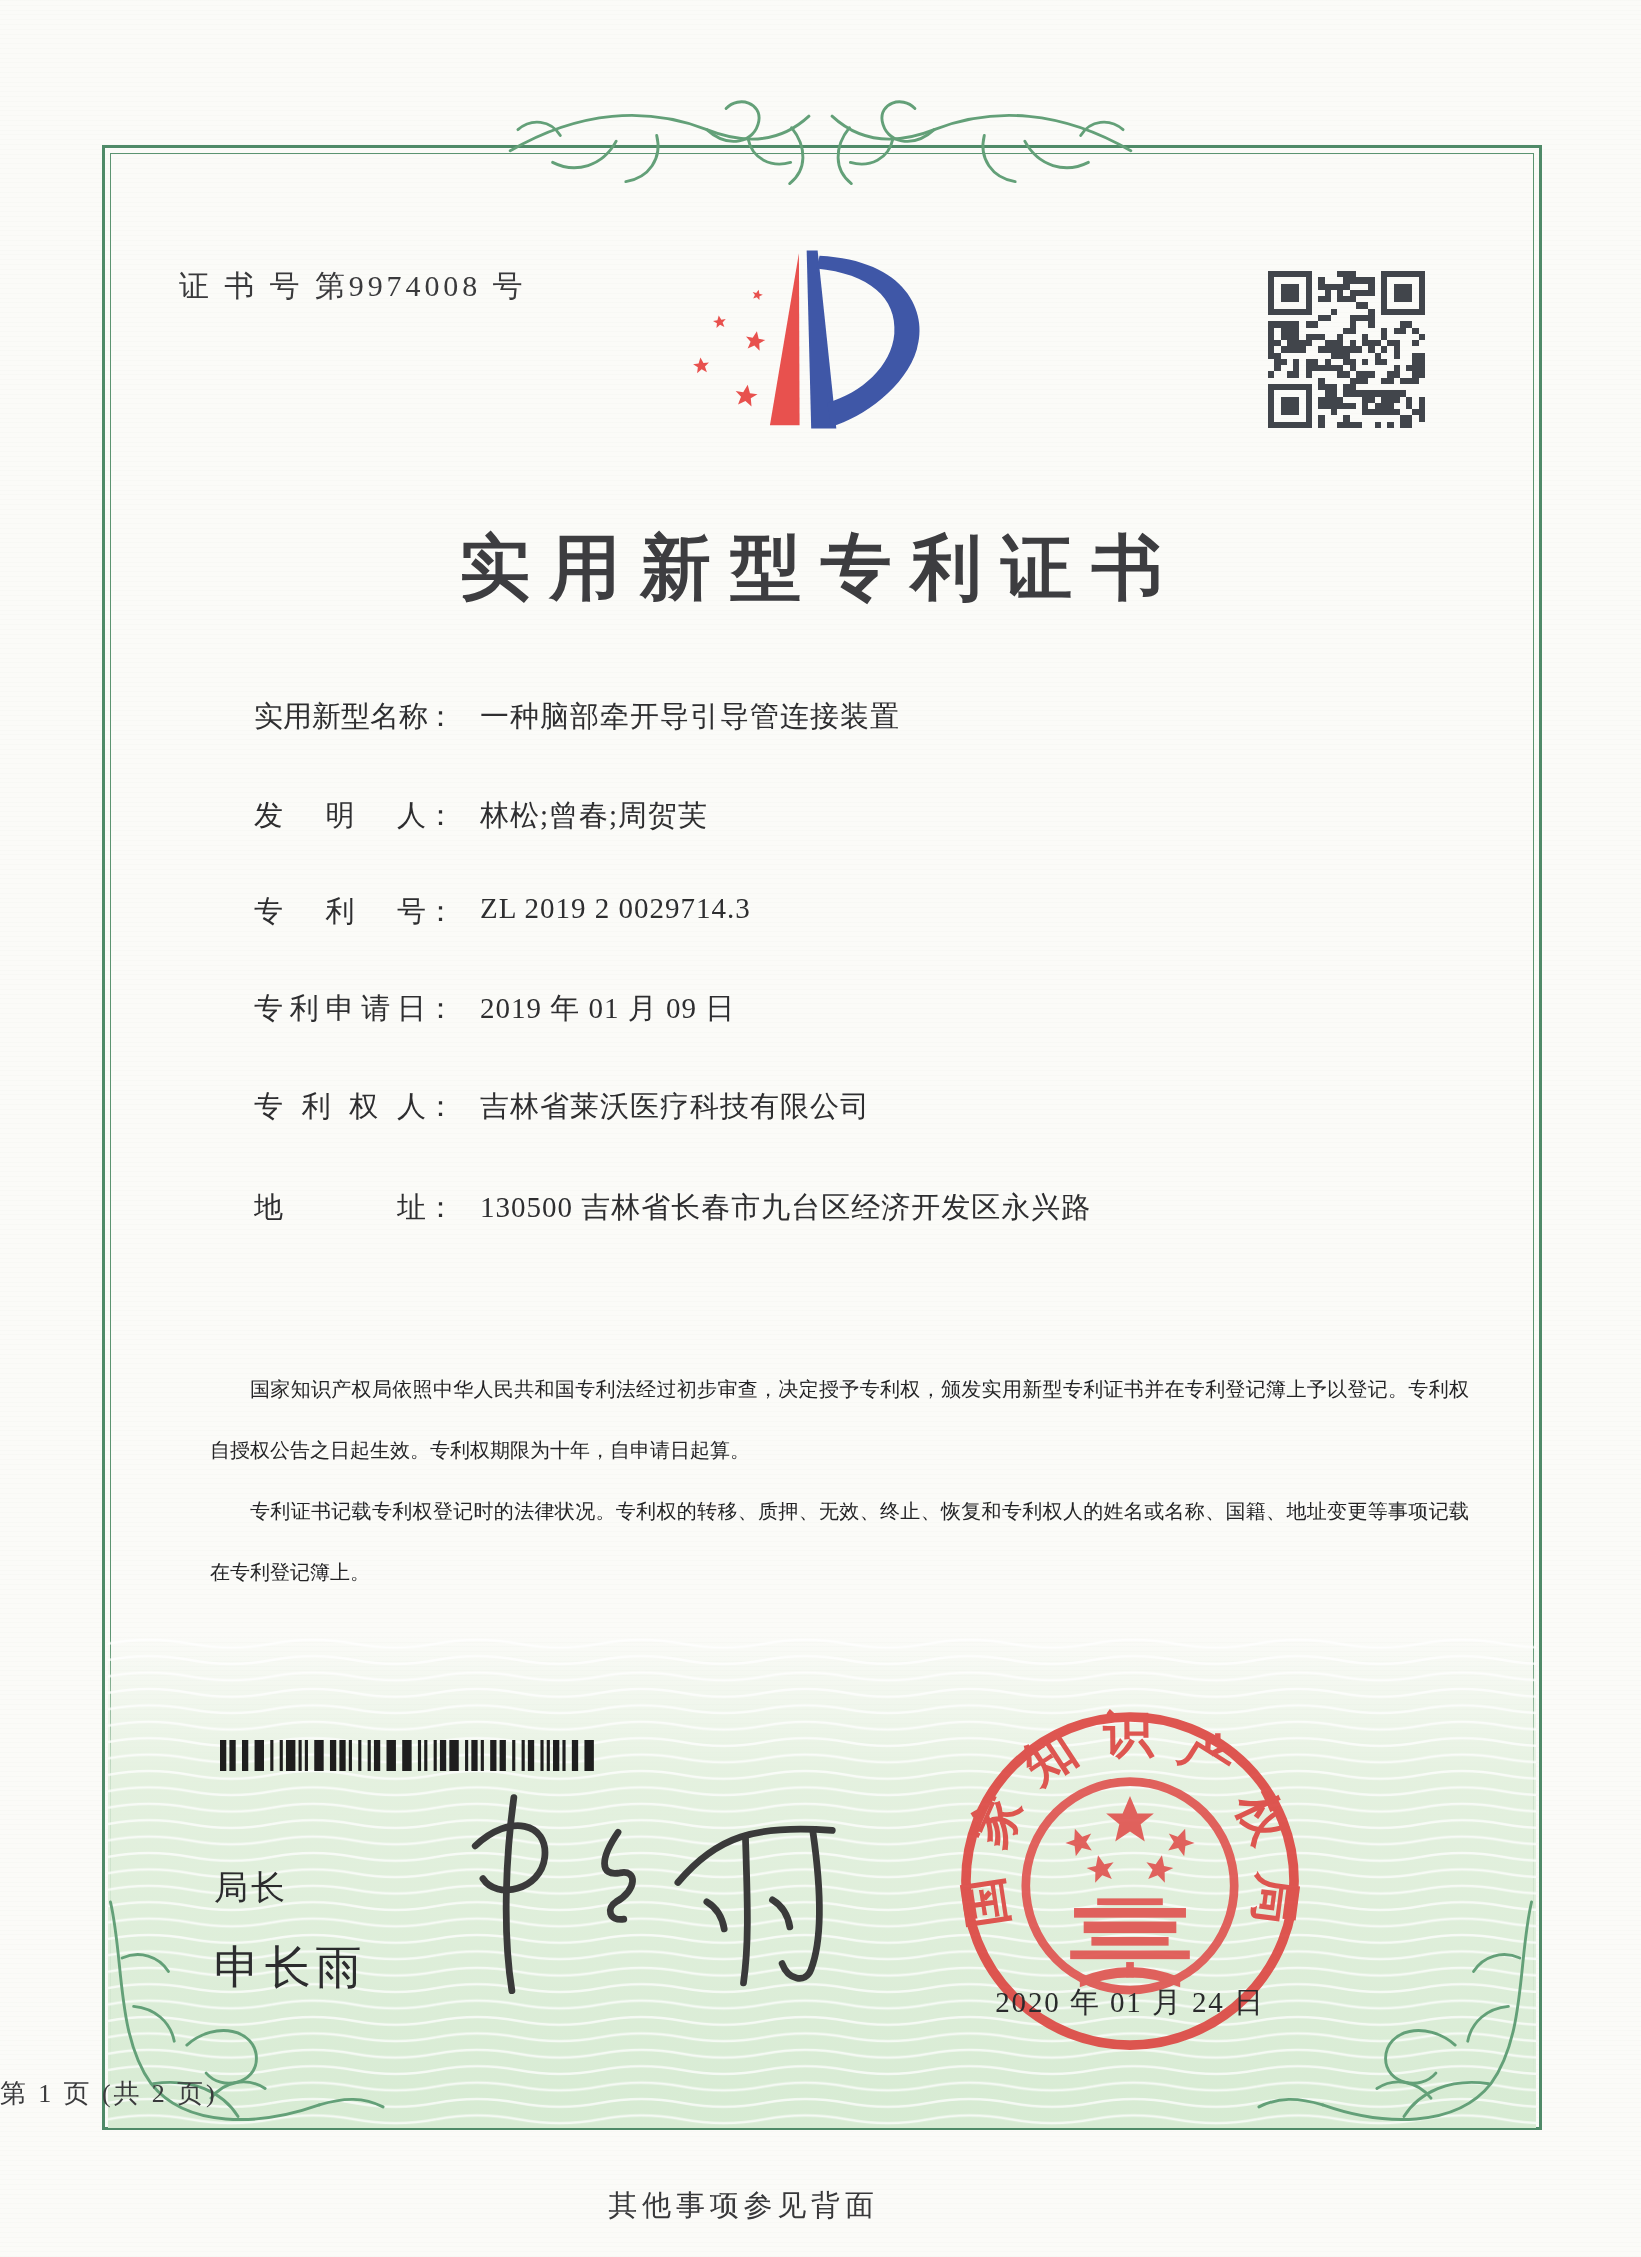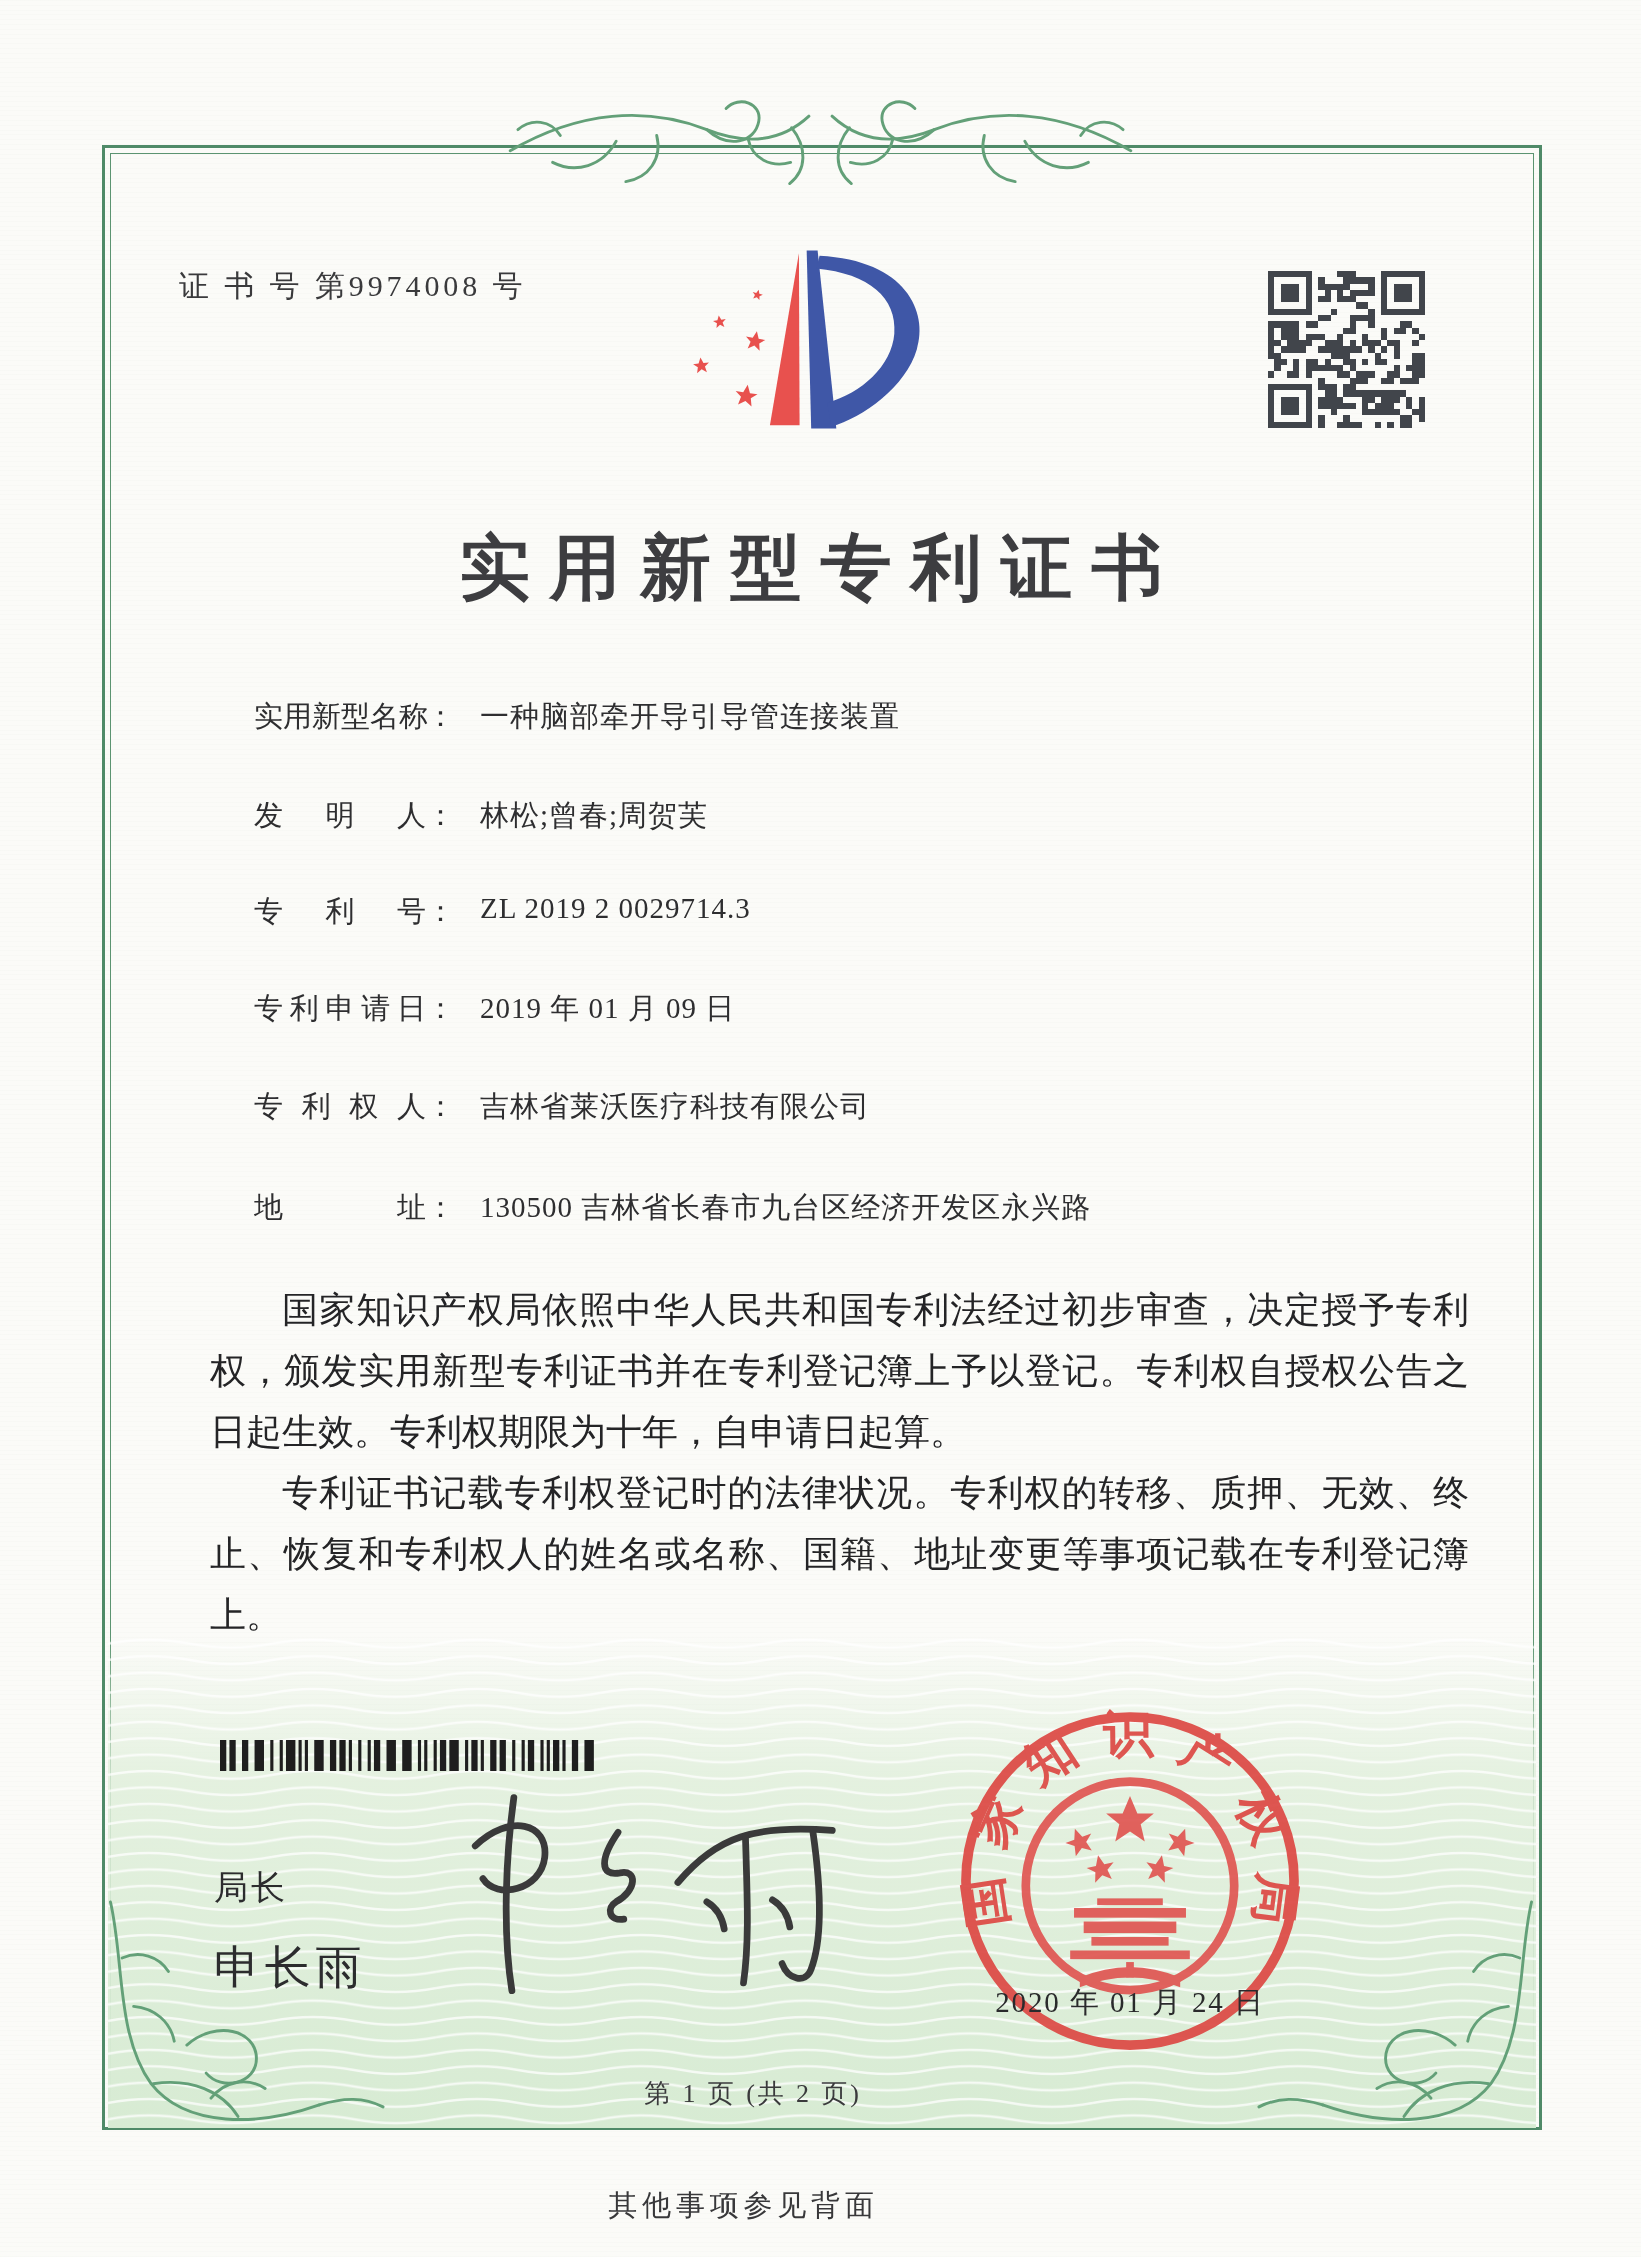--- a/index.html
+++ b/index.html
@@ -48,39 +48,39 @@
   }
   
   .row{position:absolute;left:210px;width:1284px;height:42px;z-index:3;
     font-size:29px;color:#2e2e30;white-space:nowrap;margin-left:44px;}
   .flabel{display:inline-block;width:172px;text-align:justify;text-align-last:justify;vertical-align:top;}
   .colon{display:inline-block;vertical-align:top;}
   .fvalue{display:inline-block;margin-left:25px;vertical-align:top;letter-spacing:1px;}
   .g2{position:absolute;left:601px;top:0;}
   
   .body-text{
-    position:absolute;left:210px;top:1280px;width:1259px;z-index:3;
-    font-size:36px;line-height:61px;color:#242426;text-align:justify;
+    position:absolute;left:210px;top:1359px;width:1259px;z-index:3;
+    font-size:20px;line-height:61px;color:#242426;text-align:justify;
   }
   .body-text p{margin:0;text-indent:2em;}
   
   .barcode{position:absolute;left:220px;top:1740px;width:377px;height:31px;z-index:3;}
   .barcode svg{width:100%;height:100%;}
   .barcode rect{fill:#1e1e1e;}
   .director-label{position:absolute;left:214px;top:1865px;font-size:34px;color:#2c2c2e;z-index:3;letter-spacing:2.9px;}
   .director-name{position:absolute;left:214px;top:1937px;font-size:46px;color:#2c2c2e;z-index:3;letter-spacing:4.8px;}
   .signature{position:absolute;left:454px;top:1786px;z-index:4;}
   .seal{position:absolute;left:937px;top:1688px;z-index:4;opacity:0.93;}
   .seal-date{
     position:absolute;left:937px;top:1983px;width:386px;z-index:5;
     text-align:center;font-size:29px;color:#2a2a2c;letter-spacing:1.9px;
   }
   .page-indicator{
     position:absolute;left:0;top:2076px;width:1506px;z-index:3;
-    text-align:center;font-size:26px;color:#3a3a3c;letter-spacing:2.9px;
+    text-align:left;font-size:26px;color:#3a3a3c;letter-spacing:2.9px;
   }
   .back-note{
     position:absolute;left:0;top:2186px;width:1487px;z-index:3;
     text-align:center;font-size:29px;color:#38383a;letter-spacing:4.8px;
   }
 </style>
 </head>
 <body>
 
 <div class="page">

